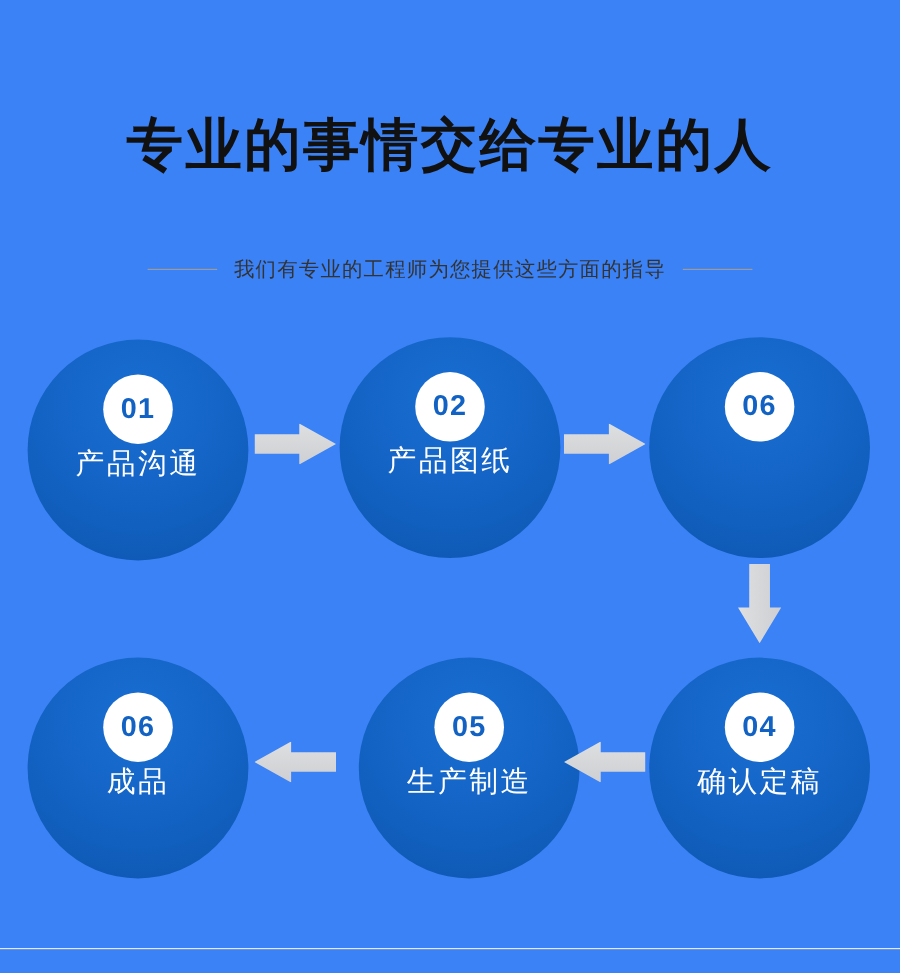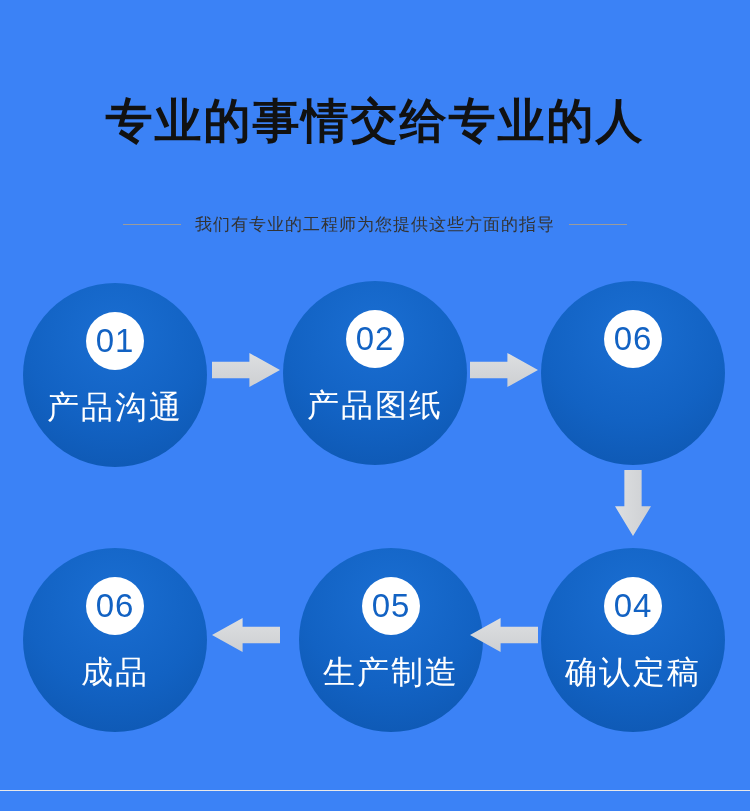--- a/index.html
+++ b/index.html
@@ -74,28 +74,27 @@
     width: 58px;
     height: 58px;
     border-radius: 50%;
     background: #ffffff;
     display: flex;
     align-items: center;
     justify-content: center;
   }
   .num {
     color: var(--circle-blue, #1262c3);
-    font-size: 33px;
-    font-weight: normal;
+    font-size: 24px;
+    font-weight: bold;
     letter-spacing: 1px;
   }
   .step-label {
-    margin-top: 16px;
     color: #ffffff;
-    font-size: 32px;
+    font-size: 24px;
     letter-spacing: 2px;
     white-space: nowrap;
   }
 
   .arrow {
     position: absolute;
     background: linear-gradient(180deg, #dddfe1 0%, var(--arrow-gray, #cdcfd2) 100%);
   }
   .arrow-r {
     width: 68px; height: 34px;

